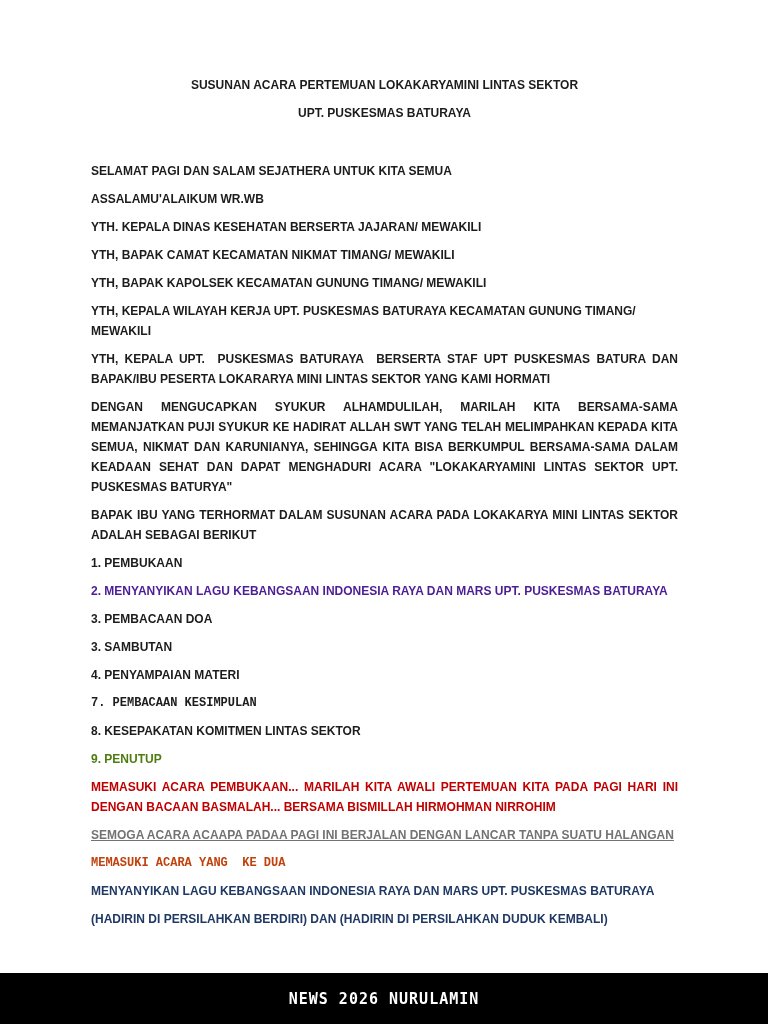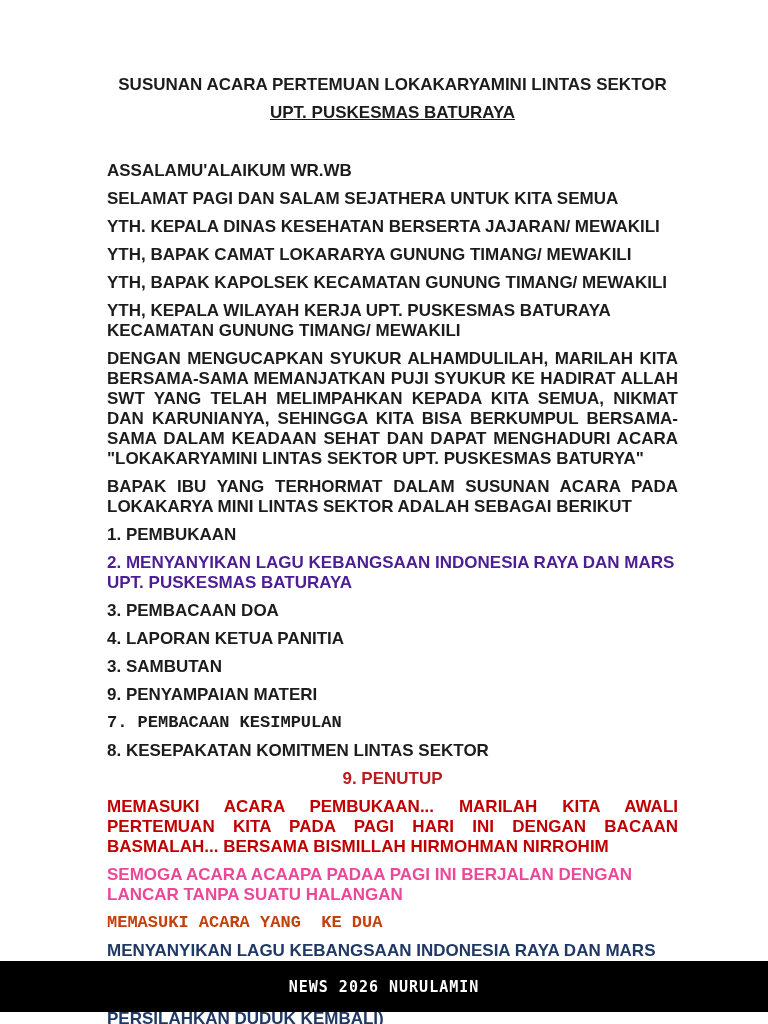--- a/index.html
+++ b/index.html
@@ -17,42 +17,41 @@
     background: var(--page-bg, #ffffff);
     font-family: "Liberation Sans", sans-serif;
   }
   .content {
     position: absolute;
     top: 75px;
     left: 91px;
     width: 587px;
   }
   .content p {
-    margin: 0 0 8px 16px;
-    font-size: 17px;
+    margin: 0 0 8px 0;
+    font-size: 12px;
     font-weight: bold;
     line-height: 20px;
     color: var(--body-text, #1c1c1c);
     white-space: pre-wrap;
     letter-spacing: 0px;
   }
   .content p.center {
     text-align: center;
   }
   .content p.justify {
     text-align: justify;
   }
   .content p.subtitle {
     margin-bottom: 38px;
-    text-decoration: underline;
   }
   .footer {
     position: absolute;
     left: 0;
-    bottom: 12px;
+    bottom: 0;
     width: 768px;
     height: 51px;
     background: var(--footer-bg, #000000);
     display: flex;
     align-items: center;
     justify-content: center;
   }
   .footer span {
     font-family: "DejaVu Sans Mono", monospace;
     font-size: 15px;
@@ -63,39 +62,39 @@
   }
 </style>
 </head>
 <body>
 
 <div class="page">
   <div class="content">
     <p class="center">SUSUNAN ACARA PERTEMUAN LOKAKARYAMINI LINTAS SEKTOR</p>
     <p class="center subtitle">UPT. PUSKESMAS BATURAYA</p>
 
+    <p style="color: rgb(28, 28, 28);">SELAMAT PAGI DAN SALAM SEJATHERA UNTUK KITA SEMUA</p>
     <p style="color: rgb(28, 28, 28);">ASSALAMU'ALAIKUM WR.WB</p>
-    <p style="color: rgb(28, 28, 28);">SELAMAT PAGI DAN SALAM SEJATHERA UNTUK KITA SEMUA</p>
     <p style="color: rgb(28, 28, 28);">YTH. KEPALA DINAS KESEHATAN BERSERTA JAJARAN/ MEWAKILI</p>
-    <p style="color: rgb(28, 28, 28);">YTH, BAPAK CAMAT LOKARARYA GUNUNG TIMANG/ MEWAKILI</p>
+    <p style="color: rgb(28, 28, 28);">YTH, BAPAK CAMAT KECAMATAN NIKMAT TIMANG/ MEWAKILI</p>
     <p style="color: rgb(28, 28, 28);">YTH, BAPAK KAPOLSEK KECAMATAN GUNUNG TIMANG/ MEWAKILI</p>
     <p style="color: rgb(28, 28, 28);">YTH, KEPALA WILAYAH KERJA UPT. PUSKESMAS BATURAYA KECAMATAN GUNUNG TIMANG/ MEWAKILI</p>
+    <p class="justify" style="color: rgb(28, 28, 28);">YTH, KEPALA UPT.  PUSKESMAS BATURAYA  BERSERTA STAF UPT PUSKESMAS BATURA DAN BAPAK/IBU PESERTA LOKARARYA MINI LINTAS SEKTOR YANG KAMI HORMATI</p>
     <p class="justify" style="color: rgb(28, 28, 28);">DENGAN MENGUCAPKAN SYUKUR ALHAMDULILAH, MARILAH KITA BERSAMA-SAMA MEMANJATKAN PUJI SYUKUR KE HADIRAT ALLAH SWT YANG TELAH MELIMPAHKAN KEPADA KITA SEMUA, NIKMAT DAN KARUNIANYA, SEHINGGA KITA BISA BERKUMPUL BERSAMA-SAMA DALAM KEADAAN SEHAT DAN DAPAT MENGHADURI ACARA "LOKAKARYAMINI LINTAS SEKTOR UPT. PUSKESMAS BATURYA"</p>
     <p class="justify" style="color: rgb(28, 28, 28);">BAPAK IBU YANG TERHORMAT DALAM SUSUNAN ACARA PADA LOKAKARYA MINI LINTAS SEKTOR ADALAH SEBAGAI BERIKUT</p>
     <p style="color: rgb(28, 28, 28);">1. PEMBUKAAN</p>
     <p style="color: #4c1d95;">2. MENYANYIKAN LAGU KEBANGSAAN INDONESIA RAYA DAN MARS UPT. PUSKESMAS BATURAYA</p>
     <p style="color: rgb(28, 28, 28);">3. PEMBACAAN DOA</p>
-    <p style="color: rgb(28, 28, 28);">4. LAPORAN KETUA PANITIA</p>
     <p style="color: rgb(28, 28, 28);">3. SAMBUTAN</p>
-    <p style="color: rgb(28, 28, 28);">9. PENYAMPAIAN MATERI</p>
+    <p style="color: rgb(28, 28, 28);">4. PENYAMPAIAN MATERI</p>
     <p style="color: rgb(28, 28, 28); font-family: Liberation Mono, monospace;">7. PEMBACAAN KESIMPULAN</p>
     <p style="color: rgb(28, 28, 28);">8. KESEPAKATAN KOMITMEN LINTAS SEKTOR</p>
-    <p style="color: #b91c1c; text-align: center;">9. PENUTUP</p>
+    <p style="color: #4d7c0f;">9. PENUTUP</p>
     <p class="justify" style="color: rgb(192, 0, 0);">MEMASUKI ACARA PEMBUKAAN... MARILAH KITA AWALI PERTEMUAN KITA PADA PAGI HARI INI DENGAN BACAAN BASMALAH... BERSAMA BISMILLAH HIRMOHMAN NIRROHIM</p>
-    <p style="color: #ec4899;">SEMOGA ACARA ACAAPA PADAA PAGI INI BERJALAN DENGAN LANCAR TANPA SUATU HALANGAN</p>
+    <p style="color: #737373; text-decoration: underline;">SEMOGA ACARA ACAAPA PADAA PAGI INI BERJALAN DENGAN LANCAR TANPA SUATU HALANGAN</p>
     <p style="color: #c2410c; font-family: Liberation Mono, monospace;">MEMASUKI ACARA YANG  KE DUA</p>
     <p style="color: rgb(31, 56, 100);">MENYANYIKAN LAGU KEBANGSAAN INDONESIA RAYA DAN MARS UPT. PUSKESMAS BATURAYA</p>
     <p style="color: rgb(31, 56, 100);">(HADIRIN DI PERSILAHKAN BERDIRI) DAN (HADIRIN DI PERSILAHKAN DUDUK KEMBALI)</p>
   </div>
 
   <div class="footer">
     <span>NEWS 2026 NURULAMIN</span>
   </div>
 </div>
 

